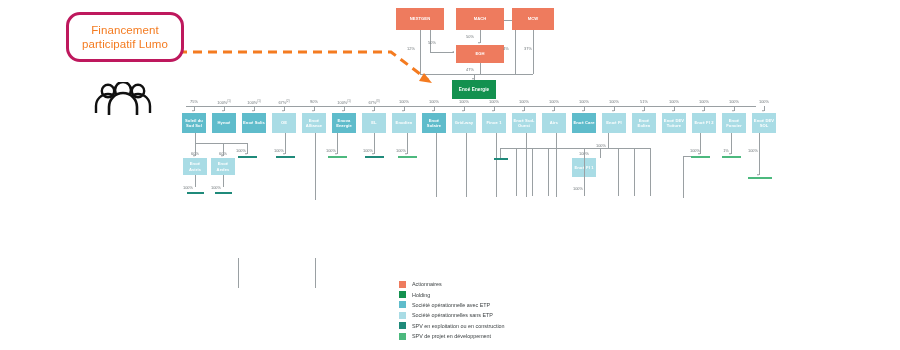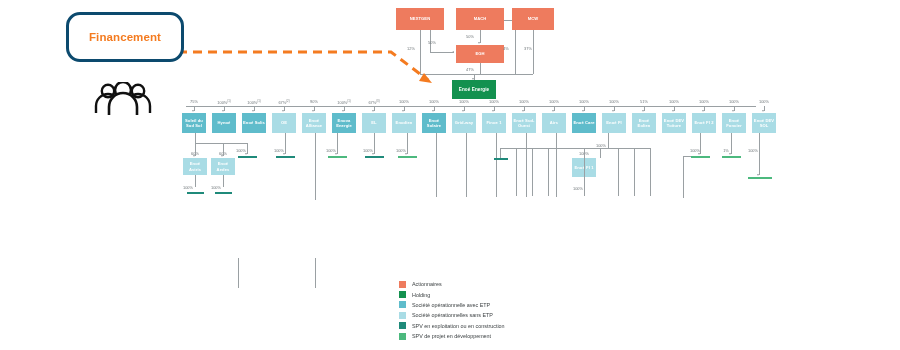--- a/index.html
+++ b/index.html
@@ -6,23 +6,23 @@
   body{
     width:900px;height:350px;background:#ffffff;
     font-family:"Liberation Sans", sans-serif;
     position:relative;overflow:hidden;
   }
   #root{position:absolute;inset:0;}
 
   
   .callout{
     position:absolute;left:66px;top:12px;width:118px;height:50px;
-    border:3px solid #0c4a6e;border-radius:14px;background:#fff;
+    border:3px solid #be185d;border-radius:14px;background:#fff;
     display:flex;align-items:center;justify-content:center;text-align:center;
-    color:#F47B20;font-weight:bold;font-size:11.5px;line-height:1.25;
+    color:#F47B20;font-weight:normal;font-size:11.5px;line-height:1.25;
     letter-spacing:.1px;box-sizing:border-box;z-index:6;
   }
   .people{position:absolute;left:88px;top:82px;width:70px;height:34px;z-index:6;}
 
   
   .box{
     position:absolute;box-sizing:border-box;display:flex;
     align-items:center;justify-content:center;text-align:center;
     color:#fff;font-size:4.1px;font-weight:bold;line-height:1.25;
     letter-spacing:.1px;padding:1px;overflow:hidden;
@@ -65,20 +65,21 @@
   .lg-tx{font-size:5.4px;color:#3a3f41;white-space:nowrap;}
 </style>
 </head>
 <body>
 
 <div id="root">
 
   <div class="callout">
     <div>
       <div>Financement</div>
+      <div>participatif Lumo</div>
     </div>
   </div>
 
   <div class="dashwrap">
     <svg width="266" height="70" viewBox="0 0 266 70">
       <path d="M2 30 L215 30 L252 58" stroke="#F47B20" stroke-width="3" fill="none" stroke-dasharray="9 6" stroke-linecap="butt"></path>
       <path d="M256 61 L243 59 L248 51 Z" fill="#F47B20"></path>
     </svg>
   </div>
 

